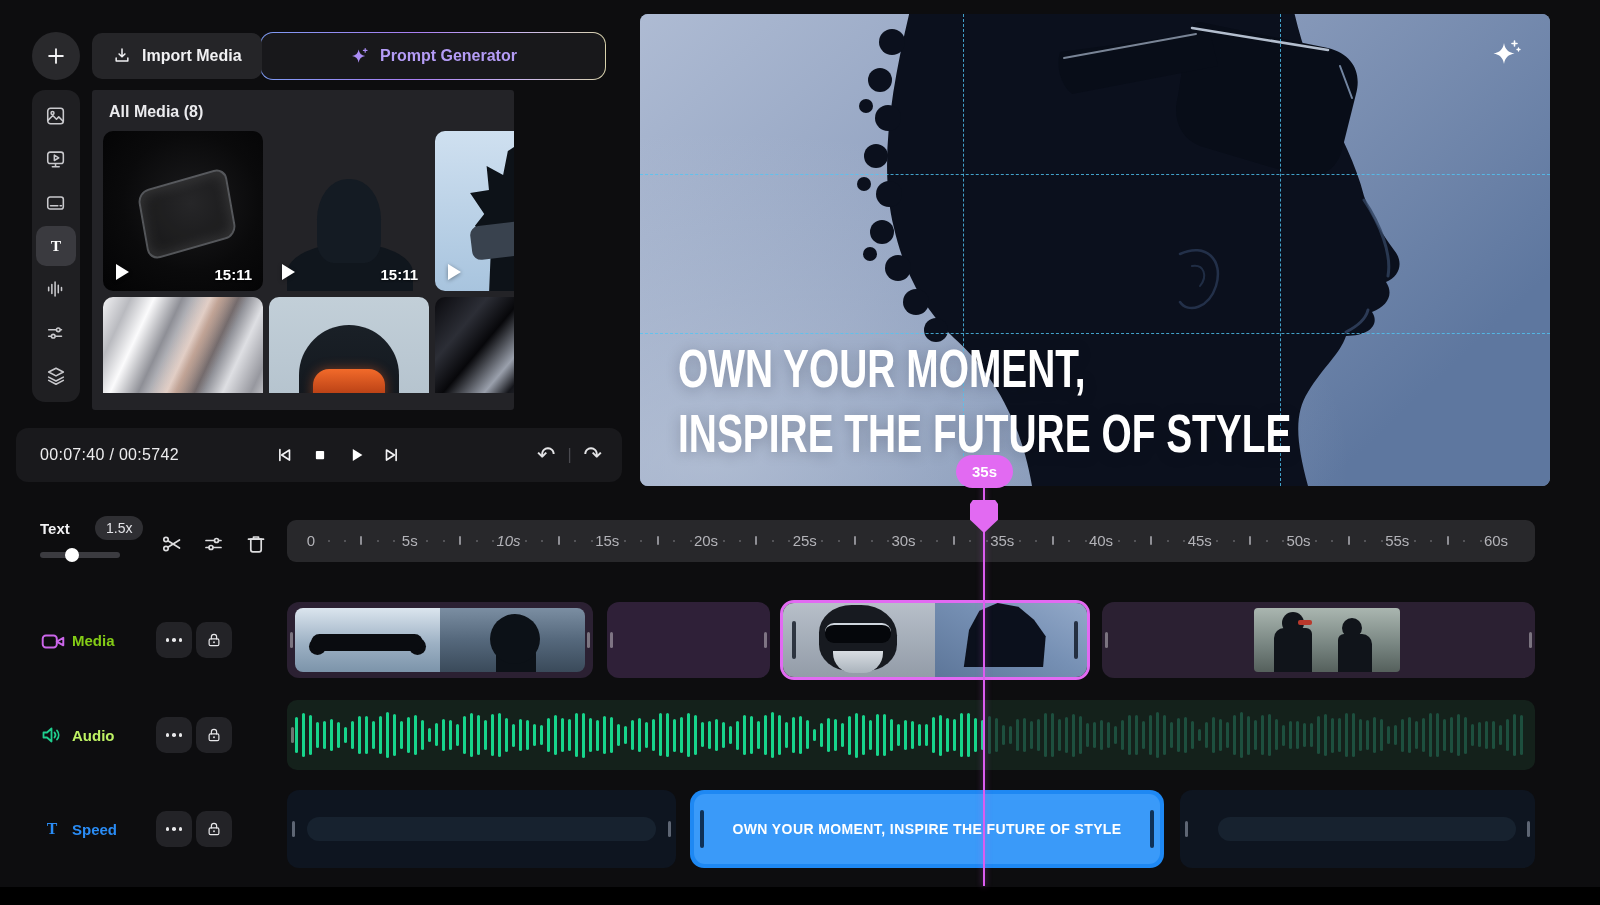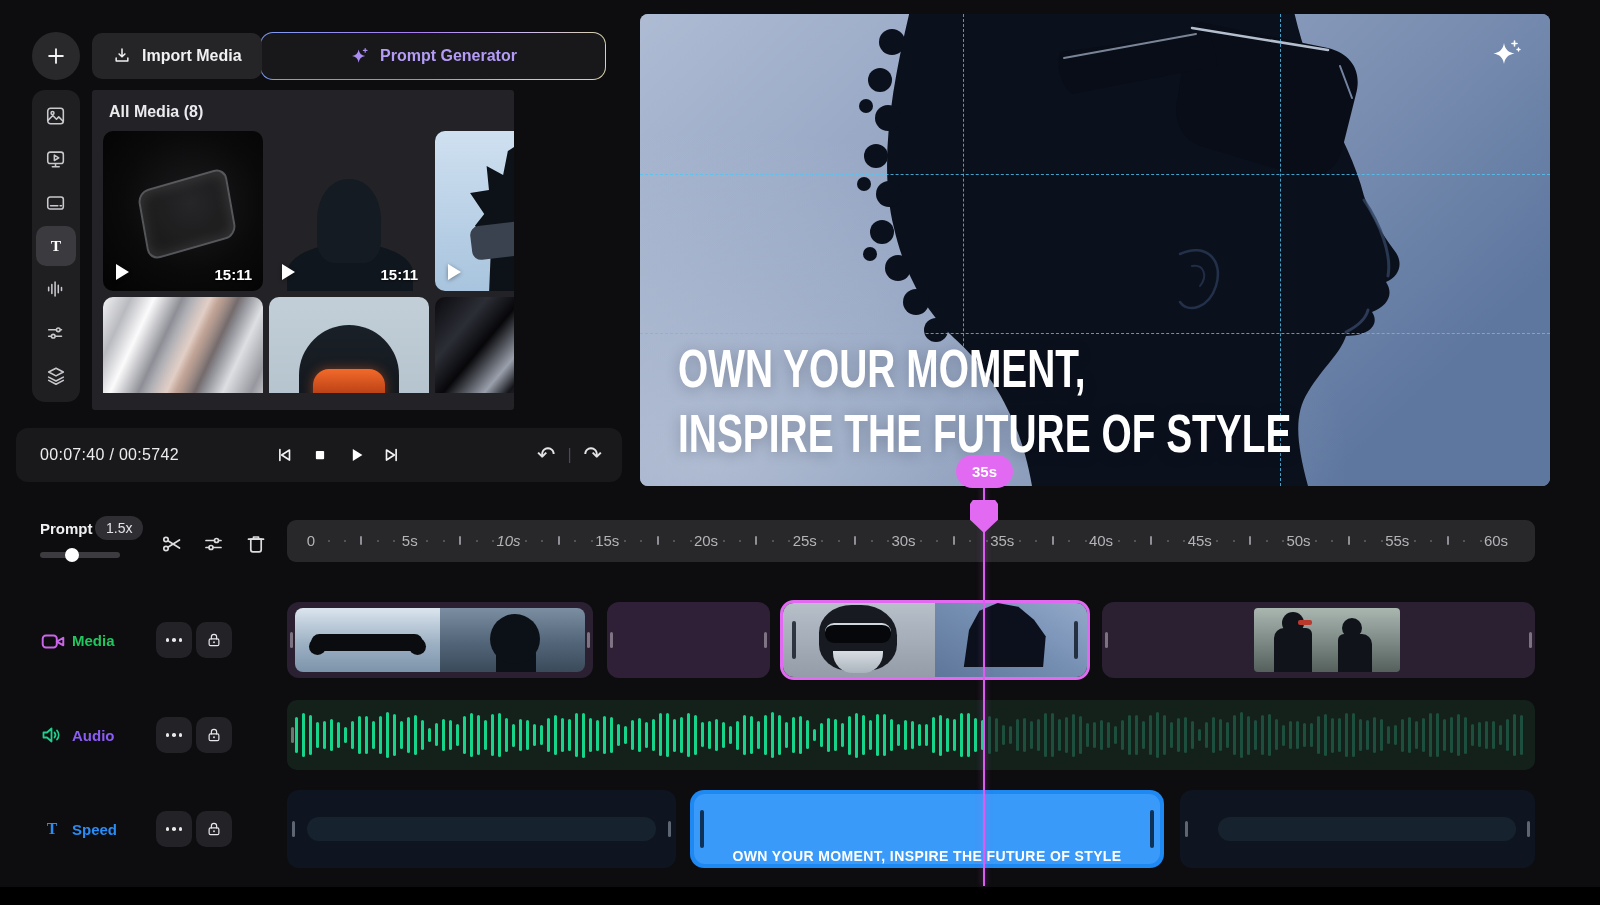--- a/index.html
+++ b/index.html
@@ -127,21 +127,21 @@
 
   
   .audio-track{left:287px;top:700px;width:1248px;height:70px;border-radius:10px;background:#14211b;overflow:hidden;}
   .wbar{position:absolute;width:3px;border-radius:1.5px;}
 
   
   .text-clip{background:#0e1520;border-radius:12px;}
   .inner-pill{position:absolute;height:24px;top:27px;border-radius:12px;background:#17222f;}
   .blue-clip{background:#1e88f3;border-radius:14px;}
   .blue-inner{position:absolute;inset:4px;border-radius:11px;background:#3a9af9;
-    display:flex;align-items:flex-end;justify-content:center;color:#fff;font-size:14px;font-weight:700;letter-spacing:.4px;}
+    display:flex;align-items:center;justify-content:center;color:#fff;font-size:14px;font-weight:700;letter-spacing:.4px;}
 
   
   .ph-line{left:983px;top:486px;width:2px;height:400px;background:#db5cf0;z-index:44;box-shadow:0 0 6px rgba(219,92,240,.5);}
   .ph-handle{left:970px;top:500px;width:28px;height:33px;background:#e26af2;z-index:45;
     clip-path:polygon(10% 0,90% 0,100% 12%,100% 60%,50% 100%,0 60%,0 12%);}
   .bottom-strip{left:0;top:887px;width:1600px;height:18px;background:#000;}
 </style>
 </head>
 <body>
 
@@ -345,21 +345,21 @@
       </svg>
     </span>
   </div>
 
   <div class="abs ph-pill">
       <span>35s</span>
     </div>
   <div class="abs ph-handle"></div>
   <div class="abs ph-line"></div>
 
-  <span class="abs speed-label">Prompt</span>
+  <span class="abs speed-label">Text</span>
   <span class="abs speed-badge">1.5x</span>
   <div class="abs speed-slider">
     <div class="speed-track"></div>
     <div class="speed-thumb"></div>
   </div>
   <button class="abs tool-ico" style="left:156px;top:528px;">
     <span>
         <svg width="24" height="24" viewBox="0 0 24 24">
           <circle cx="6" cy="7.5" r="2.2"></circle>
           <circle cx="6" cy="16.5" r="2.2"></circle>
@@ -461,21 +461,21 @@
       <i class="tick" style="left: 1192.5px;"></i>
       <span class="ruler-label" style="left: 1209px;">60s</span>
     </div>
 
   <span class="abs" style="left:40px;top:628px;">
     <svg width="26" height="26" viewBox="0 0 24 24" stroke="#cb66ea" fill="none" stroke-width="1.8" stroke-linejoin="round">
         <rect x="2.5" y="7" width="13" height="11" rx="3"></rect>
         <path d="M15.5 12.5 21.5 9v7Z"></path>
       </svg>
   </span>
-  <span class="abs trk-label" style="left:72px;top:632px;color:#22c55e;">Media</span>
+  <span class="abs trk-label" style="left:72px;top:632px;color:#84cc16;">Media</span>
   <button class="abs sq-btn" style="left:156px;top:622px;">
     <span class="dot"></span>
       <span class="dot"></span>
       <span class="dot"></span>
   </button>
   <button class="abs sq-btn" style="left:196px;top:622px;">
     <span>
         <svg width="18" height="18" viewBox="0 0 24 24">
           <rect x="5.5" y="10.5" width="13" height="9" rx="2"></rect>
           <path d="M8.5 10.5V8a3.5 3.5 0 0 1 7 0v2.5"></path>
@@ -517,21 +517,21 @@
     <span class="handle" style="right:3px;"></span>
   </div>
 
   <span class="abs" style="left:40px;top:723px;">
     <svg width="24" height="24" viewBox="0 0 24 24" stroke="#1fcf8e" fill="none" stroke-width="1.8" stroke-linejoin="round" stroke-linecap="round">
       <path d="M3.5 9.5v5H7l4.5 4v-13L7 9.5Z"></path>
         <path d="M14.5 9.5a4 4 0 0 1 0 5"></path>
         <path d="M17 7.5a7 7 0 0 1 0 9"></path>
     </svg>
   </span>
-  <span class="abs trk-label" style="left:72px;top:727px;color:#8b5cf6;text-align:right;">Audio</span>
+  <span class="abs trk-label" style="left:72px;top:727px;color:#bef264;text-align:right;">Audio</span>
   <button class="abs sq-btn" style="left:156px;top:717px;">
     <span class="dot"></span>
       <span class="dot"></span>
       <span class="dot"></span>
   </button>
   <button class="abs sq-btn" style="left:196px;top:717px;">
     <span>
         <svg width="18" height="18" viewBox="0 0 24 24">
           <rect x="5.5" y="10.5" width="13" height="9" rx="2"></rect>
           <path d="M8.5 10.5V8a3.5 3.5 0 0 1 7 0v2.5"></path>

